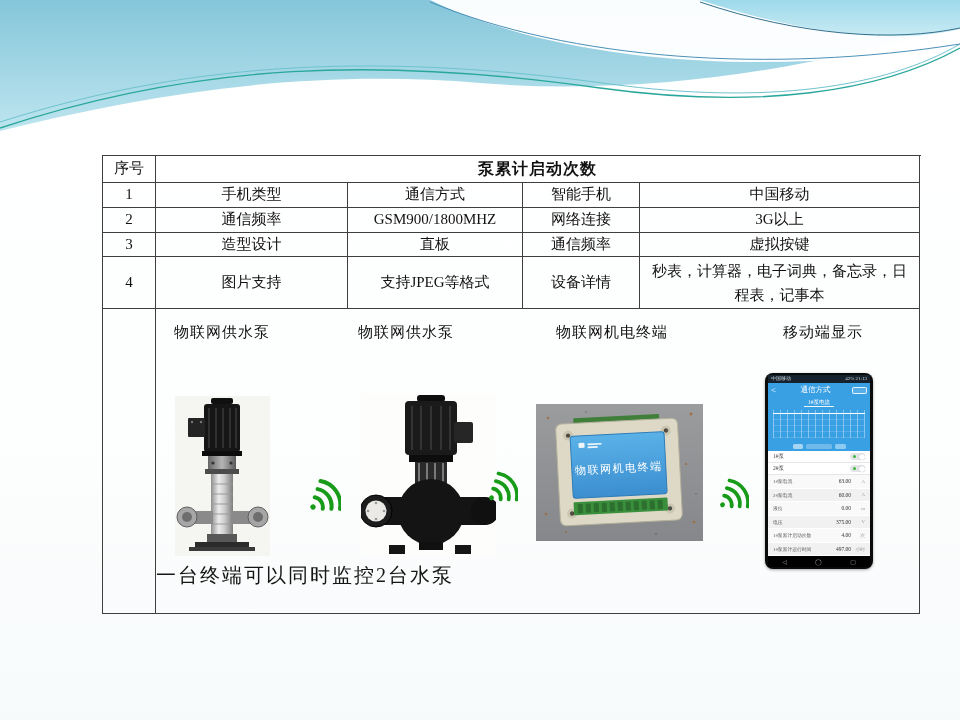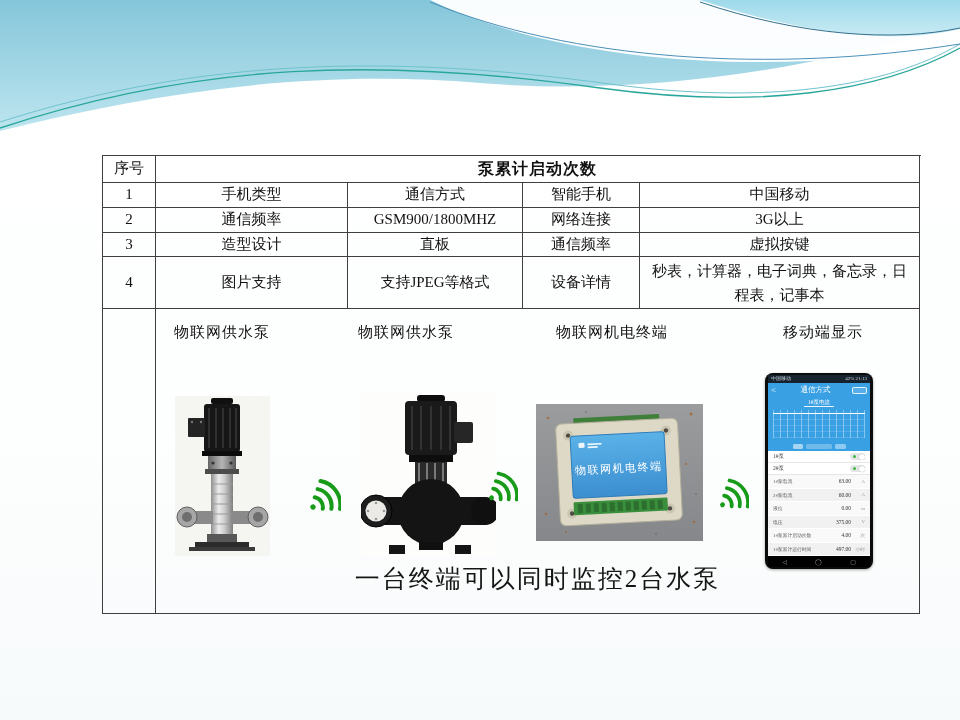--- a/index.html
+++ b/index.html
@@ -19,22 +19,22 @@
   .cell { border-right:1px solid #3f3f3f; border-bottom:1px solid #3f3f3f;
           display:flex; align-items:center; justify-content:center;
           font-size:15px; text-align:center; line-height:1.55; padding:0 5px; background:transparent; }
   .cell.title { font-weight:bold; font-size:16px; grid-column:2/6; letter-spacing:1px; }
   .cell.wrap  { line-height:24px; }
   .bigcell { grid-column:2/6; position:relative; border-right:1px solid #3f3f3f; border-bottom:1px solid #3f3f3f; }
 
   .dev-label { position:absolute; font-size:15px; color:#111; text-align:center;
                font-family:"Liberation Serif","DejaVu Serif",serif; top:14px; letter-spacing:1px; }
 
-  .caption { position:absolute; left:0; top:253px; width:100%; text-align:center;
-             font-size:25px; letter-spacing:2px; color:#151515;
+  .caption { position:absolute; left:0; top:253px; width:100%; text-align:left;
+             font-size:20px; letter-spacing:2px; color:#151515;
              font-family:"Liberation Serif","DejaVu Serif",serif; }
 
   
   .img-abs { position:absolute; overflow:hidden; }
 
   
   .phone { position:absolute; left:609px; top:64px; width:108px; height:196px;
            background:#0b0b0b; border-radius:8px; padding:2px 3px; box-shadow:0 1px 3px rgba(0,0,0,.35); }
   .screen { width:102px; height:192px; background:#fff; display:flex; flex-direction:column; overflow:hidden; }
   .p-status { height:8px; background:#16222e; color:#cfd8e0; font-size:5px; line-height:8px;

